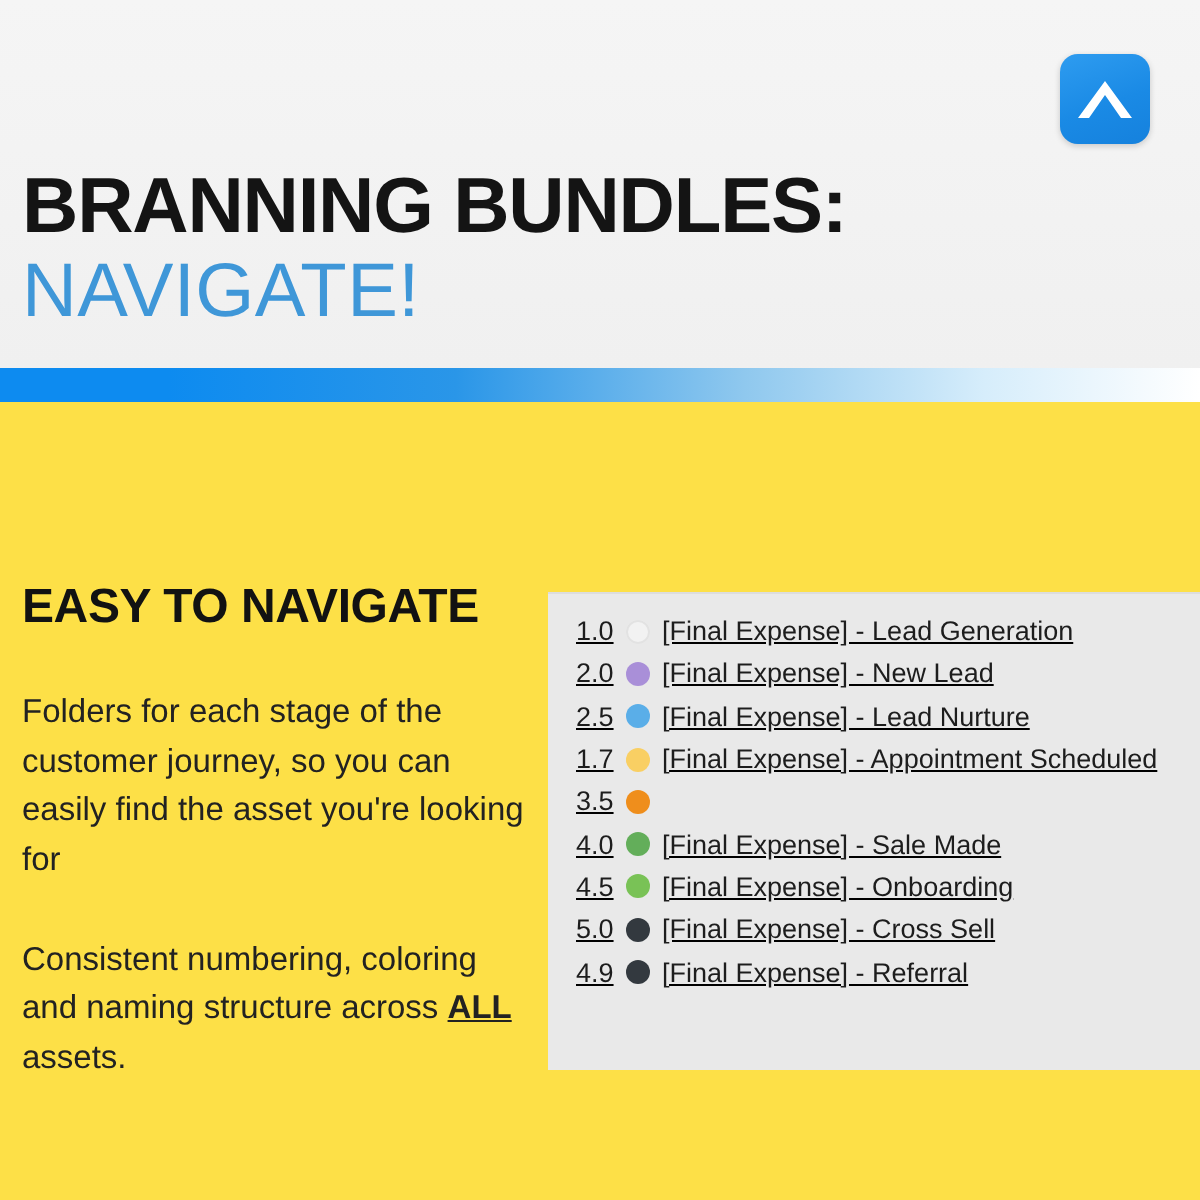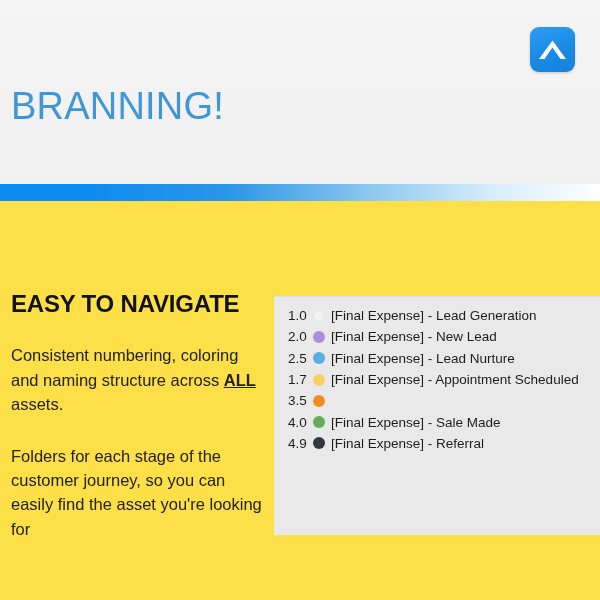--- a/index.html
+++ b/index.html
@@ -116,20 +116,21 @@
     box-shadow: inset 0 1px 0 #dddddd;
   }
   #list-panel-inner {
     padding: 9px 0 9px 14px;
   }
   .list-row {
     display: flex;
     align-items: center;
     height: 21.3px;
     white-space: nowrap;
+    text-decoration: underline;
   }
   .row-number {
     font-size: 13.5px;
     color: #1d1d1d;
     width: 25px;
     flex: none;
   }
   .row-dot {
     width: 12px;
     height: 12px;
@@ -147,36 +148,37 @@
 
 <div id="header">
 
   <div id="brand-logo" style="background-color: rgb(26, 138, 229);">
     <svg width="45" height="45" viewBox="0 0 45 45">
       <path d="M 9 32 L 22.5 13.5 L 36 32 L 30.5 32 L 22.5 20.5 L 14.5 32 Z" fill="#ffffff"></path>
     </svg>
   </div>
 
   <div id="headline-block">
-    <div id="headline-secondary">BRANNING!</div>
+    <div id="headline-primary">BRANNING BUNDLES:</div>
+    <div id="headline-secondary">NAVIGATE!</div>
   </div>
 </div>
 
 <div id="accent-bar" style="background: linear-gradient(90deg, rgb(13, 139, 240) 0%, rgb(13, 139, 240) 14%, rgb(42, 150, 232) 38%, rgb(143, 200, 238) 62%, rgb(214, 237, 251) 82%, rgb(255, 255, 255) 100%);"></div>
 
 <div id="content">
 
   <div id="left-column">
     <div id="section-heading">EASY TO NAVIGATE</div>
+
+    <div class="body-paragraph second">Folders for each stage of the customer journey, so you can easily find the asset you're looking for</div>
 
     <div class="body-paragraph">
       <span>Consistent numbering, coloring and naming structure across </span><span class="strong-underline">ALL</span><span> assets.</span>
     </div>
-
-    <div class="body-paragraph second">Folders for each stage of the customer journey, so you can easily find the asset you're looking for</div>
   </div>
 
   <div id="list-panel" style="background: rgb(233, 233, 233);">
     <div id="list-panel-inner">
         <div class="list-row">
           <span class="row-number">1.0</span>
           <span class="row-dot" style="background: rgb(242, 242, 242); box-shadow: rgb(226, 226, 226) 0px 0px 0px 1px inset;"></span>
           <span class="row-label">[Final Expense] - Lead Generation</span>
         </div>
         <div class="list-row">
@@ -197,20 +199,30 @@
         <div class="list-row">
           <span class="row-number">3.5</span>
           <span class="row-dot" style="background: rgb(239, 142, 28);"></span>
         </div>
         <div class="list-row">
           <span class="row-number">4.0</span>
           <span class="row-dot" style="background: rgb(99, 174, 90);"></span>
           <span class="row-label">[Final Expense] - Sale Made</span>
         </div>
         <div class="list-row">
+          <span class="row-number">4.5</span>
+          <span class="row-dot" style="background: rgb(121, 194, 86);"></span>
+          <span class="row-label">[Final Expense] - Onboarding</span>
+        </div>
+        <div class="list-row">
+          <span class="row-number">5.0</span>
+          <span class="row-dot" style="background: rgb(51, 57, 63);"></span>
+          <span class="row-label">[Final Expense] - Cross Sell</span>
+        </div>
+        <div class="list-row">
           <span class="row-number">4.9</span>
           <span class="row-dot" style="background: rgb(51, 57, 63);"></span>
           <span class="row-label">[Final Expense] - Referral</span>
         </div>
       </div>
   </div>
 
 </div>
 
 </body></html>

